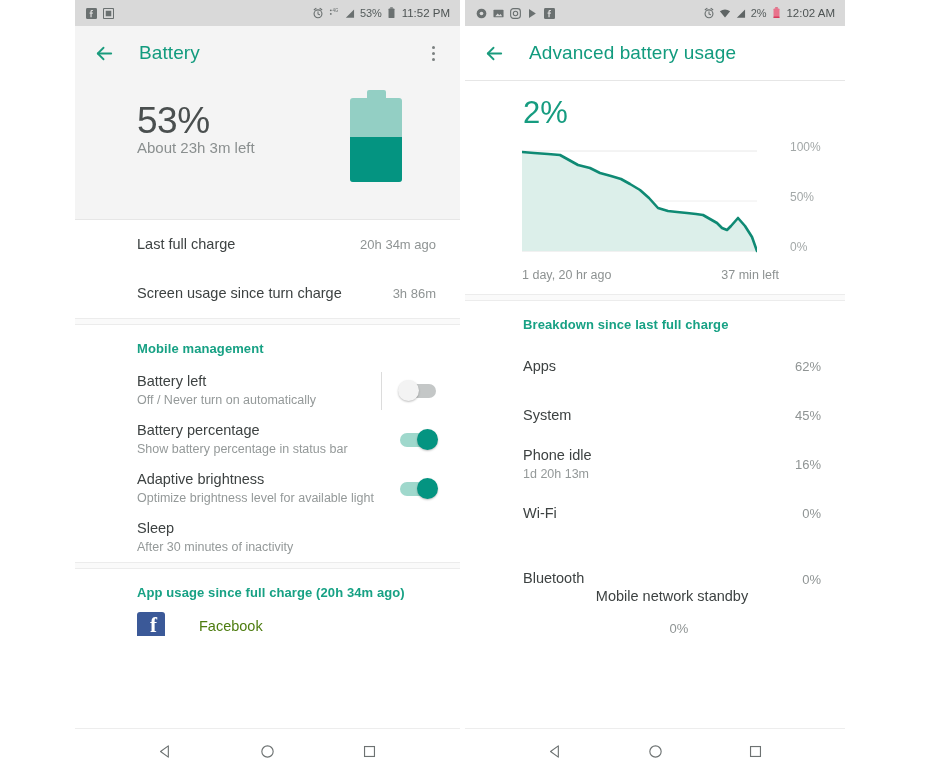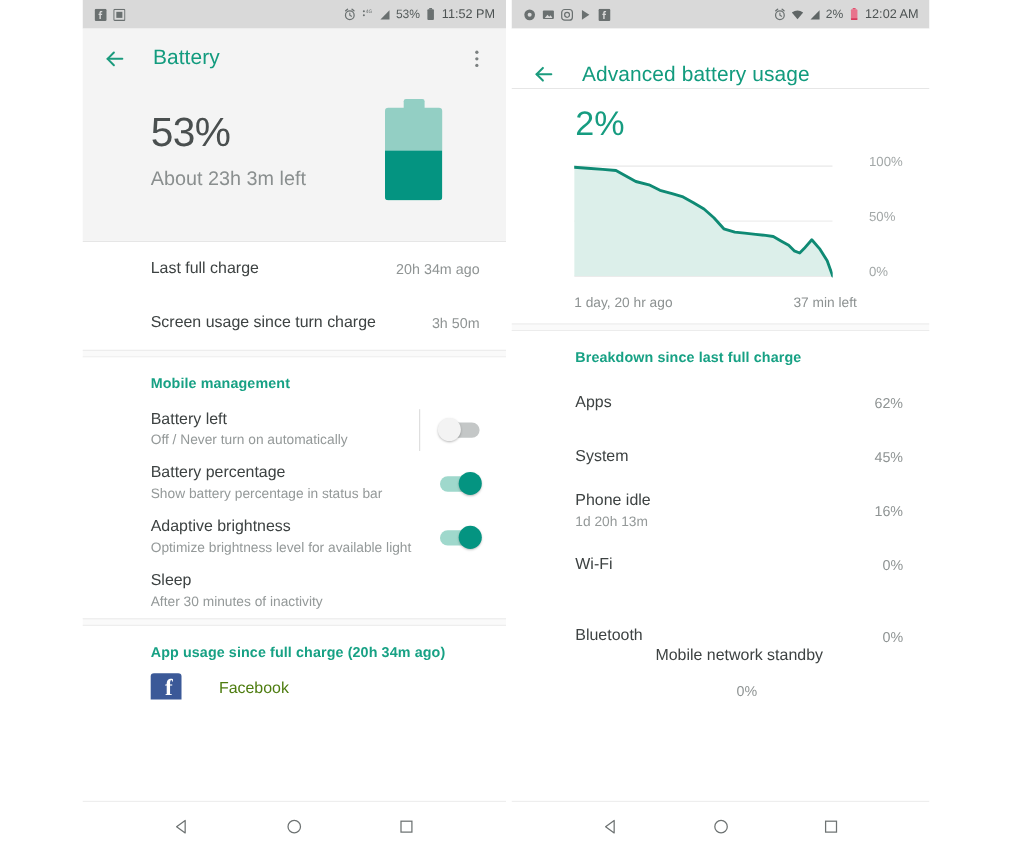--- a/index.html
+++ b/index.html
@@ -53,21 +53,21 @@
   .sb-time { font-size: 11.5px; color: #4d5353; white-space: nowrap; }
 
   
   .appbar {
     height: 54px;
     background: #f4f4f4;
     display: flex;
     align-items: center;
     padding: 0 16px;
   }
-  .appbar.plain { background: #ffffff; align-items: flex-end; }
+  .appbar.plain { background: #ffffff; }
   .back-arrow {
     width: 26px; height: 26px;
     color: #1a9b7d;
     display: flex; align-items: center; justify-content: center;
     flex: 0 0 auto;
   }
   .appbar-title {
     margin-left: 22px;
     font-size: 19px;
     color: #129b7e;
@@ -94,22 +94,21 @@
     padding: 22px 24px 0 62px;
   }
   .hero-pct {
     font-size: 37px;
     color: #4a4f4f;
     font-weight: normal;
     letter-spacing: -0.5px;
     line-height: 1;
   }
   .hero-sub {
-    margin-top: 13px;
-    font-size: 18px;
+    font-size: 15px;
     color: #8a8f8f;
   }
   .battery-glyph {
     position: absolute;
     right: 58px; top: 10px;
     width: 52px; height: 92px;
   }
   .bat-cap {
     position: absolute; left: 17px; top: 0;
     width: 19px; height: 9px;
@@ -370,21 +369,21 @@
       <div class="row">
         <div class="row-txt">
           <div class="row-title">Last full charge</div>
         </div>
         <div class="row-val">20h 34m ago</div>
       </div>
       <div class="row">
         <div class="row-txt">
           <div class="row-title">Screen usage since turn charge</div>
         </div>
-        <div class="row-val">3h 50m</div>
+        <div class="row-val">3h 86m</div>
       </div>
       <div class="thick-div"></div>
     </div>
 
     <div class="section">
       <div class="section-head">Mobile management</div>
 
       <div class="row">
         <div class="row-txt">
           <div class="row-title">Battery left</div>

